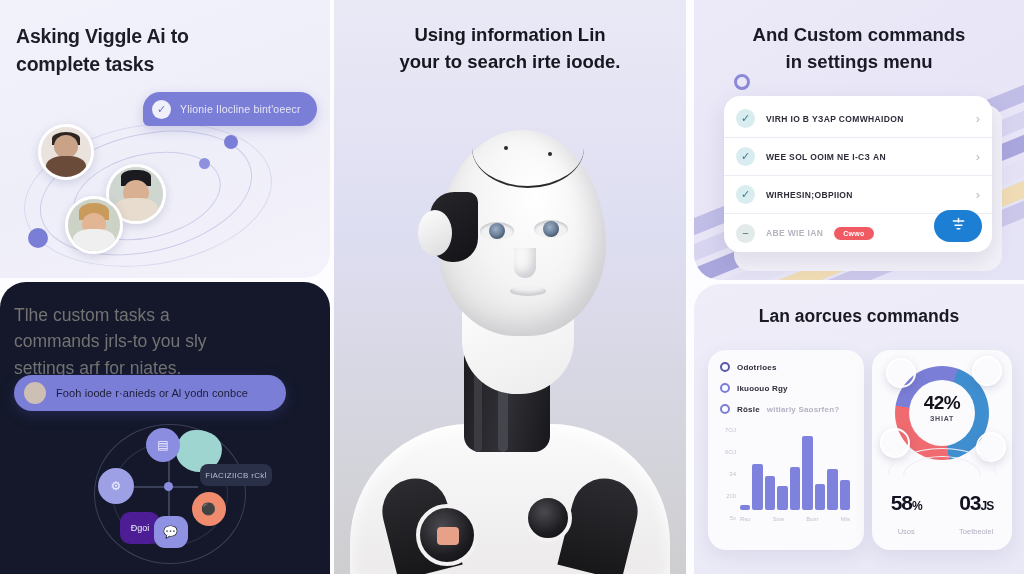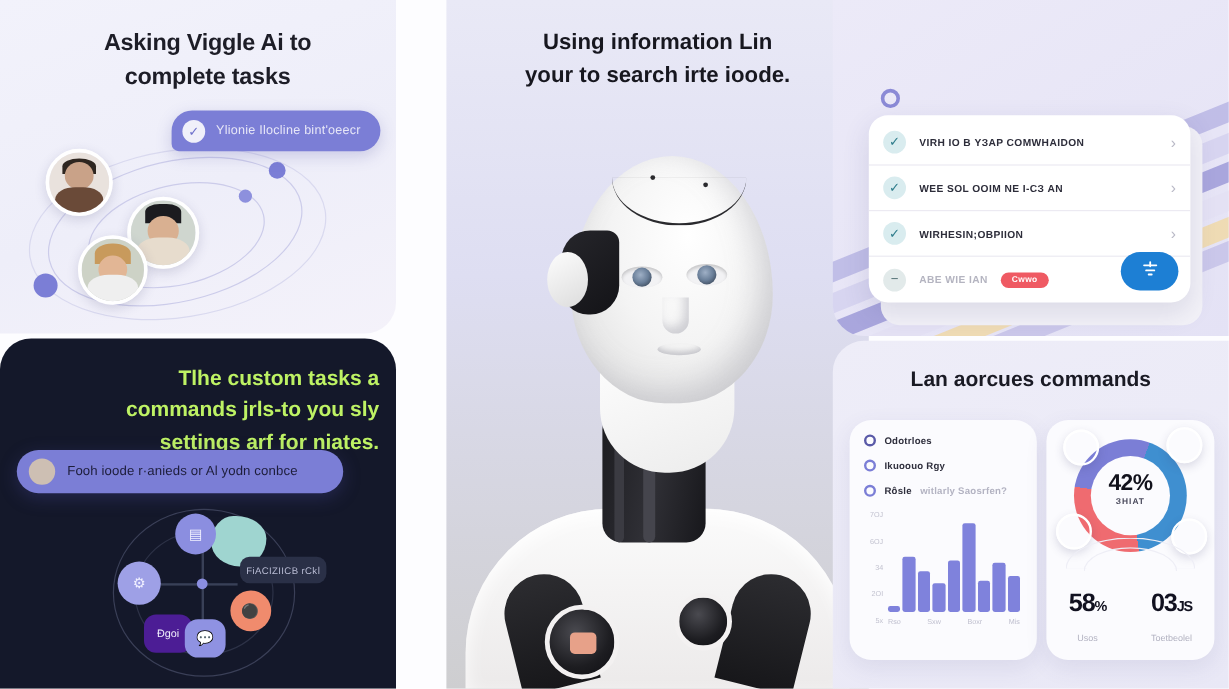--- a/index.html
+++ b/index.html
@@ -19,21 +19,21 @@
   .panel { position: absolute; overflow: hidden; }
 
   
   #p1 {
     left: 0; top: 0; width: 330px; height: 278px;
     background: linear-gradient(160deg,#f2f2fb 0%,#eeeef9 55%,#f4f2fa 100%);
     border-radius: 0 0 26px 0;
   }
   #p1 .title {
     position: absolute; left: 16px; right: 0; top: 22px;
-    text-align: center;
+    text-align: left;
     font-size: 19.5px; font-weight: 600; color: #1d1d27;
     line-height: 1.45; letter-spacing: -0.2px;
   }
   .orbitwrap { position: absolute; left: 18px; top: 120px; width: 300px; height: 150px; }
   .orbit {
     position: absolute; border: 1.4px solid #ccccea; border-radius: 50%;
   }
   .o1 { left: 20px;  top: 14px;  width: 216px; height: 118px; transform: rotate(-13deg); }
   .o2 { left: 54px;  top: 34px;  width: 150px; height: 84px;  transform: rotate(-13deg); }
   .o3 { left: 5px;   top: 5px;   width: 250px; height: 140px; transform: rotate(-9deg); border-color:#d9d9ef; }
@@ -66,22 +66,22 @@
   .bubble1 .btxt { font-size: 10.5px; color: #e6e6f7; letter-spacing: .2px; white-space: nowrap; }
 
   
   #p2 {
     left: 0; top: 282px; width: 330px; height: 292px;
     background: #14182a;
     border-radius: 26px 26px 0 0;
   }
   #p2 .title {
     position: absolute; left: 14px; right: 14px; top: 20px;
-    text-align: right; color: #bef264;
-    font-size: 17.5px; font-weight: 700; line-height: 1.5;
+    text-align: left; color: #737373;
+    font-size: 17.5px; font-weight: 400; line-height: 1.5;
   }
   .bubble2 {
     position: absolute; left: 14px; top: 375px; width: 272px; height: 36px;
     background: #7b7ed6; border-radius: 18px;
     display: flex; align-items: center; padding-left: 10px; gap: 10px;
     box-shadow: 0 4px 14px rgba(70,70,150,.35);
   }
   .bubble2 .bico {
     width: 22px; height: 22px; border-radius: 50%; flex:0 0 auto;
     background: #cdbfb3; overflow:hidden;
@@ -112,21 +112,20 @@
     background:#2a3047; border-radius: 8px;
     display:flex; align-items:center; justify-content:center;
     font-size:8px; color:#b9bcd4; letter-spacing:.3px;
   }
   .ncore { position:absolute; left: 76px; top: 62px; width: 9px; height: 9px; background:#8b8ee0; border-radius:50%; }
 
   
   #p3 {
     left: 334px; top: 0; width: 352px; height: 574px;
     background: linear-gradient(180deg,#e9e9f6 0%,#dedef2 40%,#ceced0 100%);
-    margin-left: 38px;
   }
   .robot { position: absolute; left: 0; right: 0; bottom: 0; height: 470px; }
   .r-shoulders {
     position:absolute; left: 16px; bottom: 0; width: 320px; height: 150px;
     background: linear-gradient(180deg,#fbfbfb 0%,#eceaea 100%);
     border-radius: 120px 120px 0 0;
     box-shadow: inset 0 6px 16px rgba(255,255,255,.9);
   }
   .r-shoulder-dark {
     position:absolute; bottom:0; width: 66px; height: 96px;
@@ -501,20 +500,24 @@
   <div class="panel" id="p4">
     <div class="stripes">
       <div class="stripe" style="top:150px;background:#b9b6e4"></div>
       <div class="stripe" style="top:176px;background:#d4d1ee"></div>
       <div class="stripe" style="top:200px;background:#9e9bd8"></div>
       <div class="stripe" style="top:224px;background:#e3e0f3"></div>
       <div class="stripe" style="top:246px;background:#f0d9a8"></div>
       <div class="stripe" style="top:266px;background:#c5c2e8"></div>
     </div>
 
+    <div class="title">
+      <div>And Custom commands</div>
+      <div>in settings menu</div>
+    </div>
 
     <div class="ring-o"></div>
     <div class="card-back"></div>
 
     <div class="menucard">
       <div class="mrow">
         <span class="mchk">✓</span>
         <span class="mlabel">VIRΗ IΟ Β YЗAP COMWHAIDON</span>
         <span class="mchev">›</span>
       </div>

